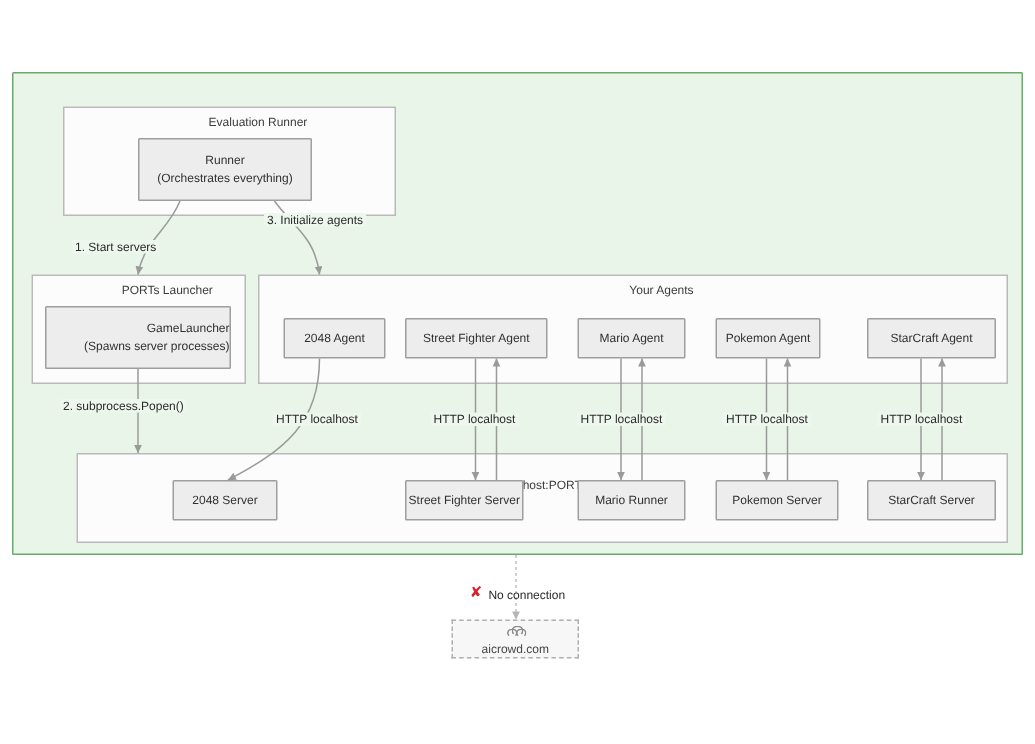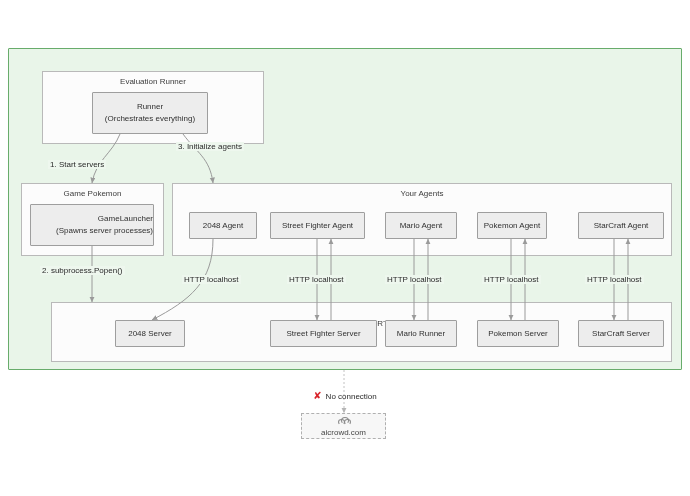--- a/index.html
+++ b/index.html
@@ -94,20 +94,21 @@
   }
   .group-title {
     position: absolute;
     left: 0;
     top: 5px;
     width: 100%;
     text-align: center;
     font-size: 8px;
     color: #3c3c3c;
     z-index: 3;
+    padding-left: 19px;
   }
   .group-subtitle {
     position: absolute;
     left: 0;
     top: 16px;
     width: 100%;
     text-align: center;
     font-size: 8px;
     color: #3c3c3c;
     z-index: 3;
@@ -216,21 +217,21 @@
 
   <div class="group" style="left:42px; top:71px; width:222px; height:73px;">
     <div class="group-title">Evaluation Runner</div>
   </div>
   <div class="node" style="left:92px; top:92px; width:116px; height:42px;">
     <span>Runner</span>
     <span class="sub">(Orchestrates everything)</span>
   </div>
 
   <div class="group" style="left:21px; top:183px; width:143px; height:73px;">
-    <div class="group-title">Game Pokemon</div>
+    <div class="group-title">PORTs Launcher</div>
   </div>
   <div class="node" style="left:30px; top:204px; width:124px; height:42px;align-items:flex-end;">
     <span>GameLauncher</span>
     <span class="sub">(Spawns server processes)</span>
   </div>
 
   <div class="group" style="left:172px; top:183px; width:500px; height:73px;">
     <div class="group-title">Your Agents</div>
   </div>
   <div class="node" style="left:179px; top:212px; width:68px; height:27px;margin-left:10px;">
@@ -248,21 +249,21 @@
   <div class="node" style="left:578px; top:212px; width:86px; height:27px;">
     <span>StarCraft Agent</span>
   </div>
 
   <div class="group" style="left:51px; top:302px; width:621px; height:60px;">
     <div class="group-subtitle">localhost:PORTs</div>
   </div>
   <div class="node" style="left:115px; top:320px; width:70px; height:27px;">
     <span>2048 Server</span>
   </div>
-  <div class="node" style="left:270px; top:320px; width:107px; height:27px;text-align:center;">
+  <div class="node" style="left:270px; top:320px; width:79px; height:27px;text-align:center;">
     <span>Street Fighter Server</span>
   </div>
   <div class="node" style="left:385px; top:320px; width:72px; height:27px;">
     <span>Mario Runner</span>
   </div>
   <div class="node" style="left:477px; top:320px; width:82px; height:27px;">
     <span>Pokemon Server</span>
   </div>
   <div class="node" style="left:578px; top:320px; width:86px; height:27px;">
     <span>StarCraft Server</span>

